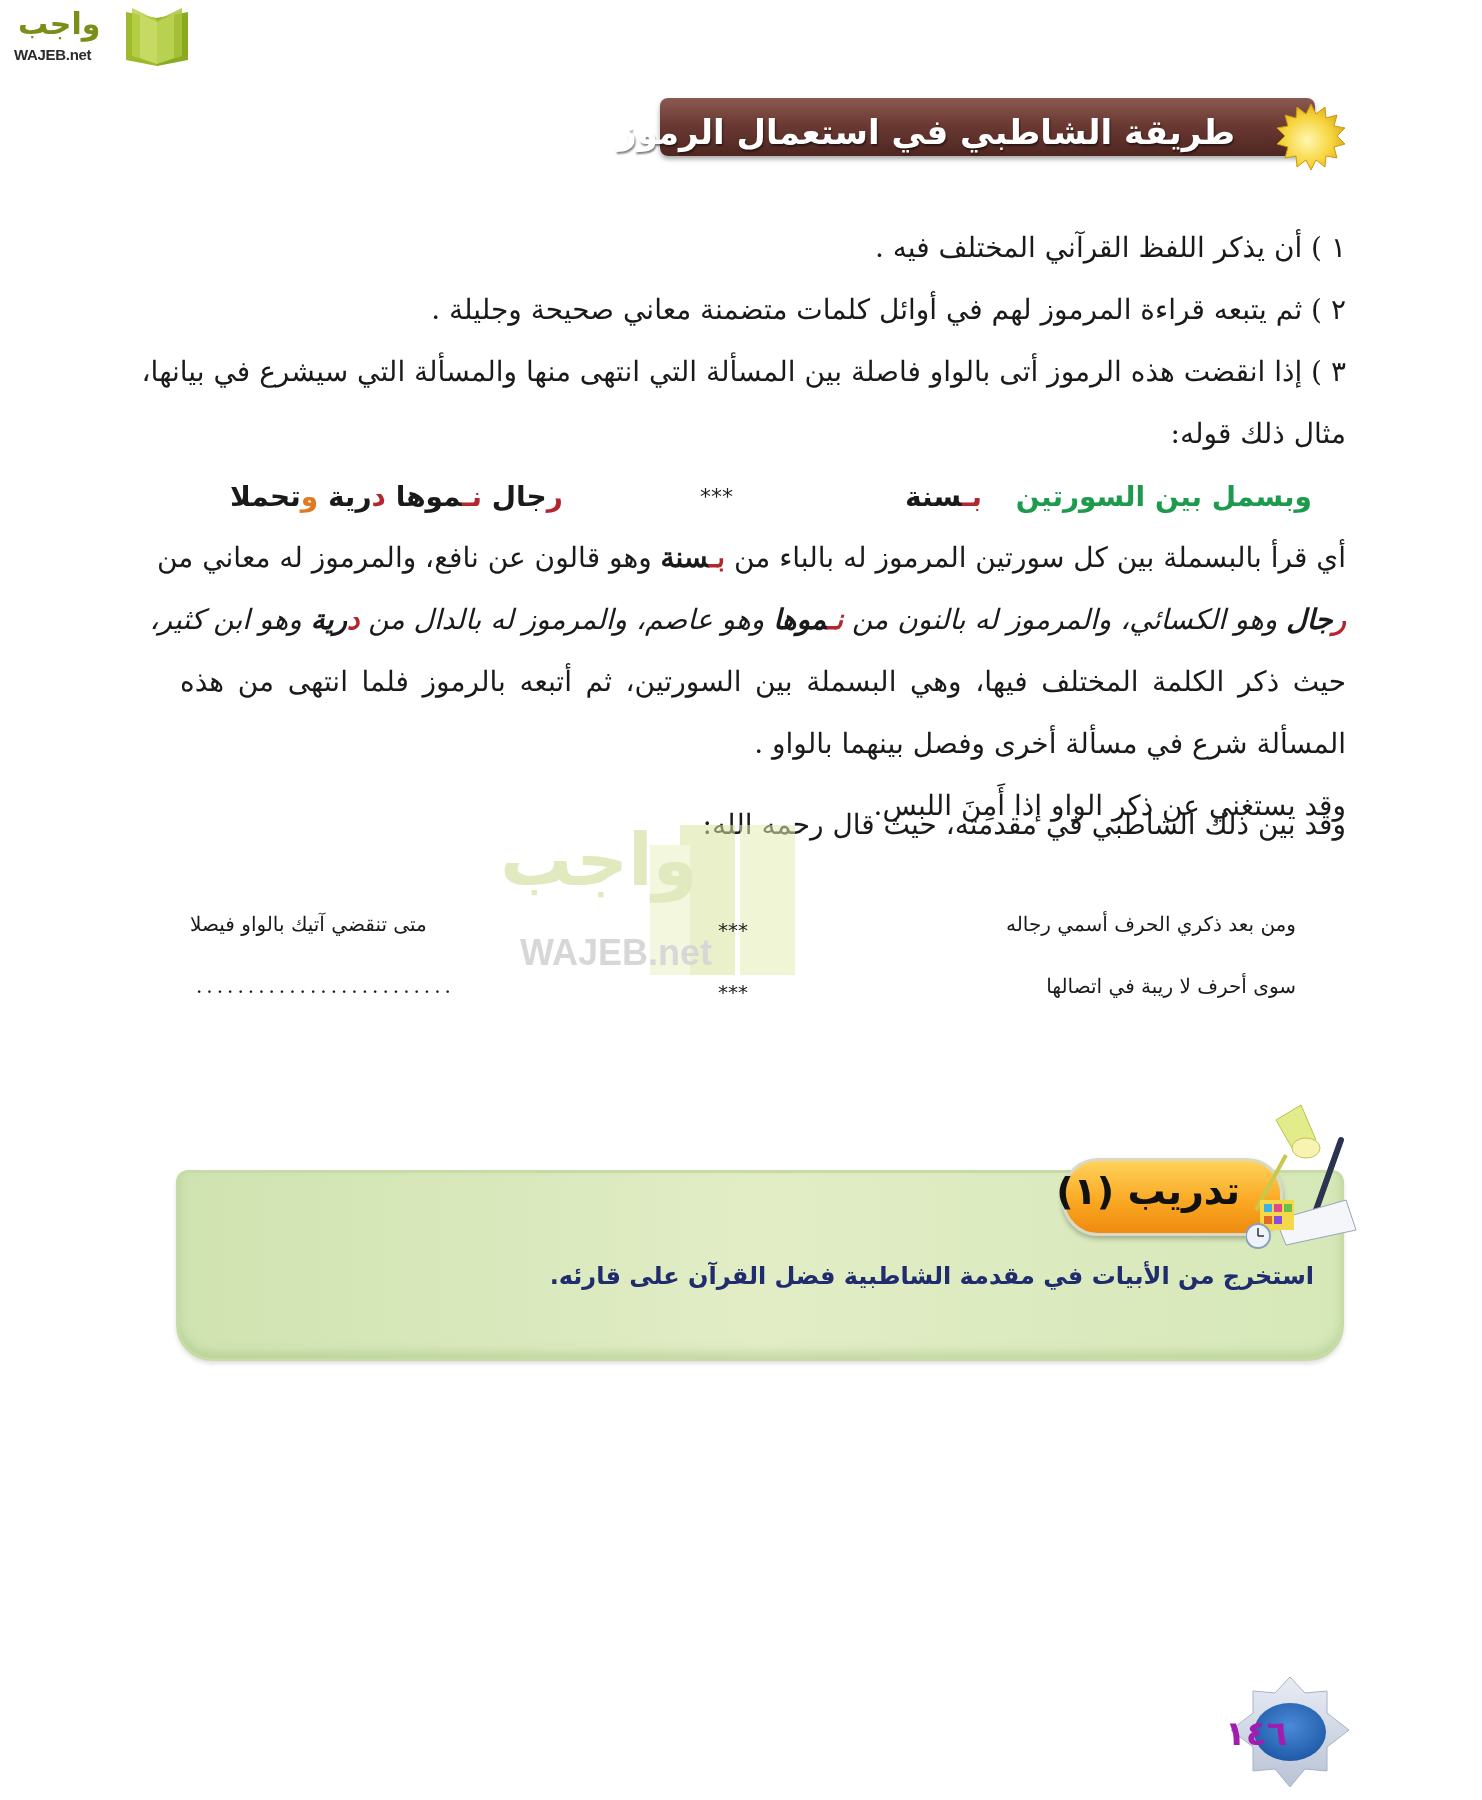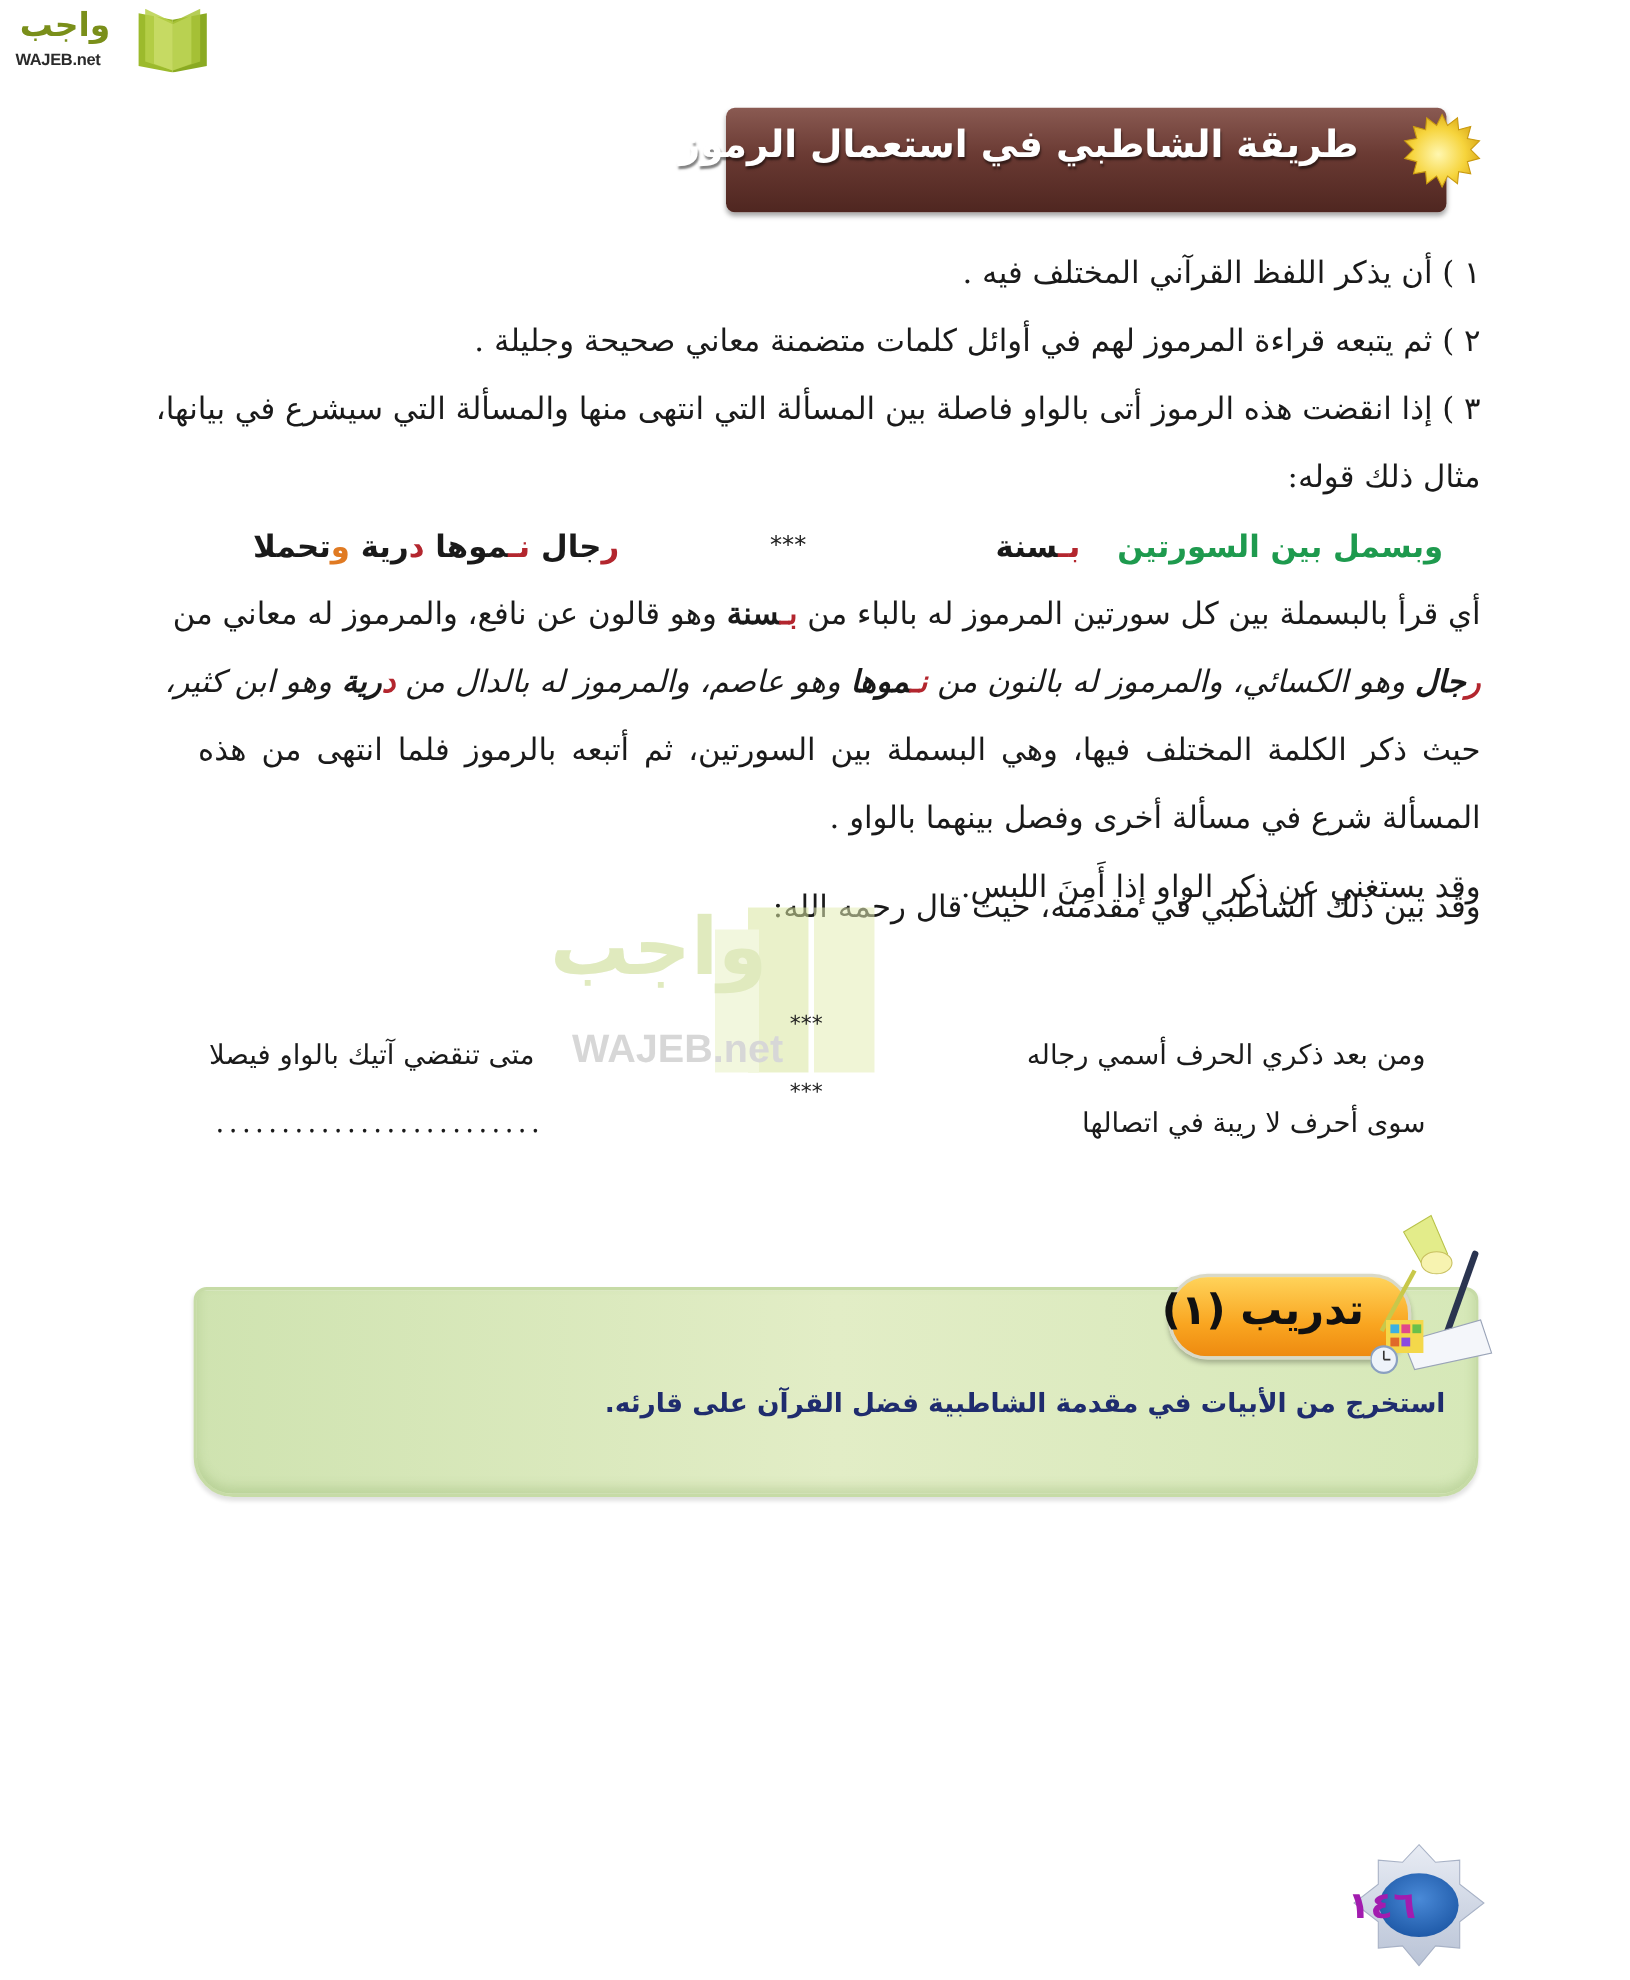--- a/index.html
+++ b/index.html
@@ -31,21 +31,21 @@
     letter-spacing: -0.3px;
   }
   .logo .book {
     position: absolute; left: 108px; top: 2px;
     width: 78px; height: 58px;
   }
 
   
   .title-banner {
     position: absolute; left: 660px; top: 98px;
-    width: 655px; height: 95px;
+    width: 655px; height: 58px;
     border-radius: 8px;
     background: linear-gradient(180deg, #8a5a52 0%, #6a3a33 45%, #4f2620 100%);
     box-shadow: 0 3px 5px rgba(0,0,0,0.35);
   }
   .title-banner .title-text {
     position: absolute; right: 80px; top: 14px;
     direction: rtl;
     font-family: "DejaVu Sans", sans-serif;
     font-weight: bold; font-size: 34px; color: #ffffff;
     text-shadow: 1px 2px 2px rgba(0,0,0,0.5);
@@ -76,21 +76,21 @@
     position: absolute; top: 480px; left: 230px; right: 170px;
     height: 46px; direction: rtl;
     font-family: "DejaVu Sans", sans-serif;
     font-weight: bold; font-size: 28px;
   }
   .verse .h1 { position: absolute; right: 0; top: 0; }
   .verse .sep { position: absolute; left: 470px; top: 4px; font-size: 22px; font-weight: normal; color:#222; }
   .verse .h2 { position: absolute; left: 0; top: 0; }
 
   .poem {
-    position: absolute; direction: rtl; font-size: 25px; white-space: nowrap; margin-top: 32px;
+    position: absolute; direction: rtl; font-size: 20px; white-space: nowrap;
   }
   .stars { position: absolute; font-size: 20px; color:#222; font-family: "DejaVu Sans", sans-serif; }
 
   
   .watermark {
     position: absolute; left: 490px; top: 815px; width: 350px; height: 170px;
     opacity: 0.55; pointer-events: none;
   }
 
   

